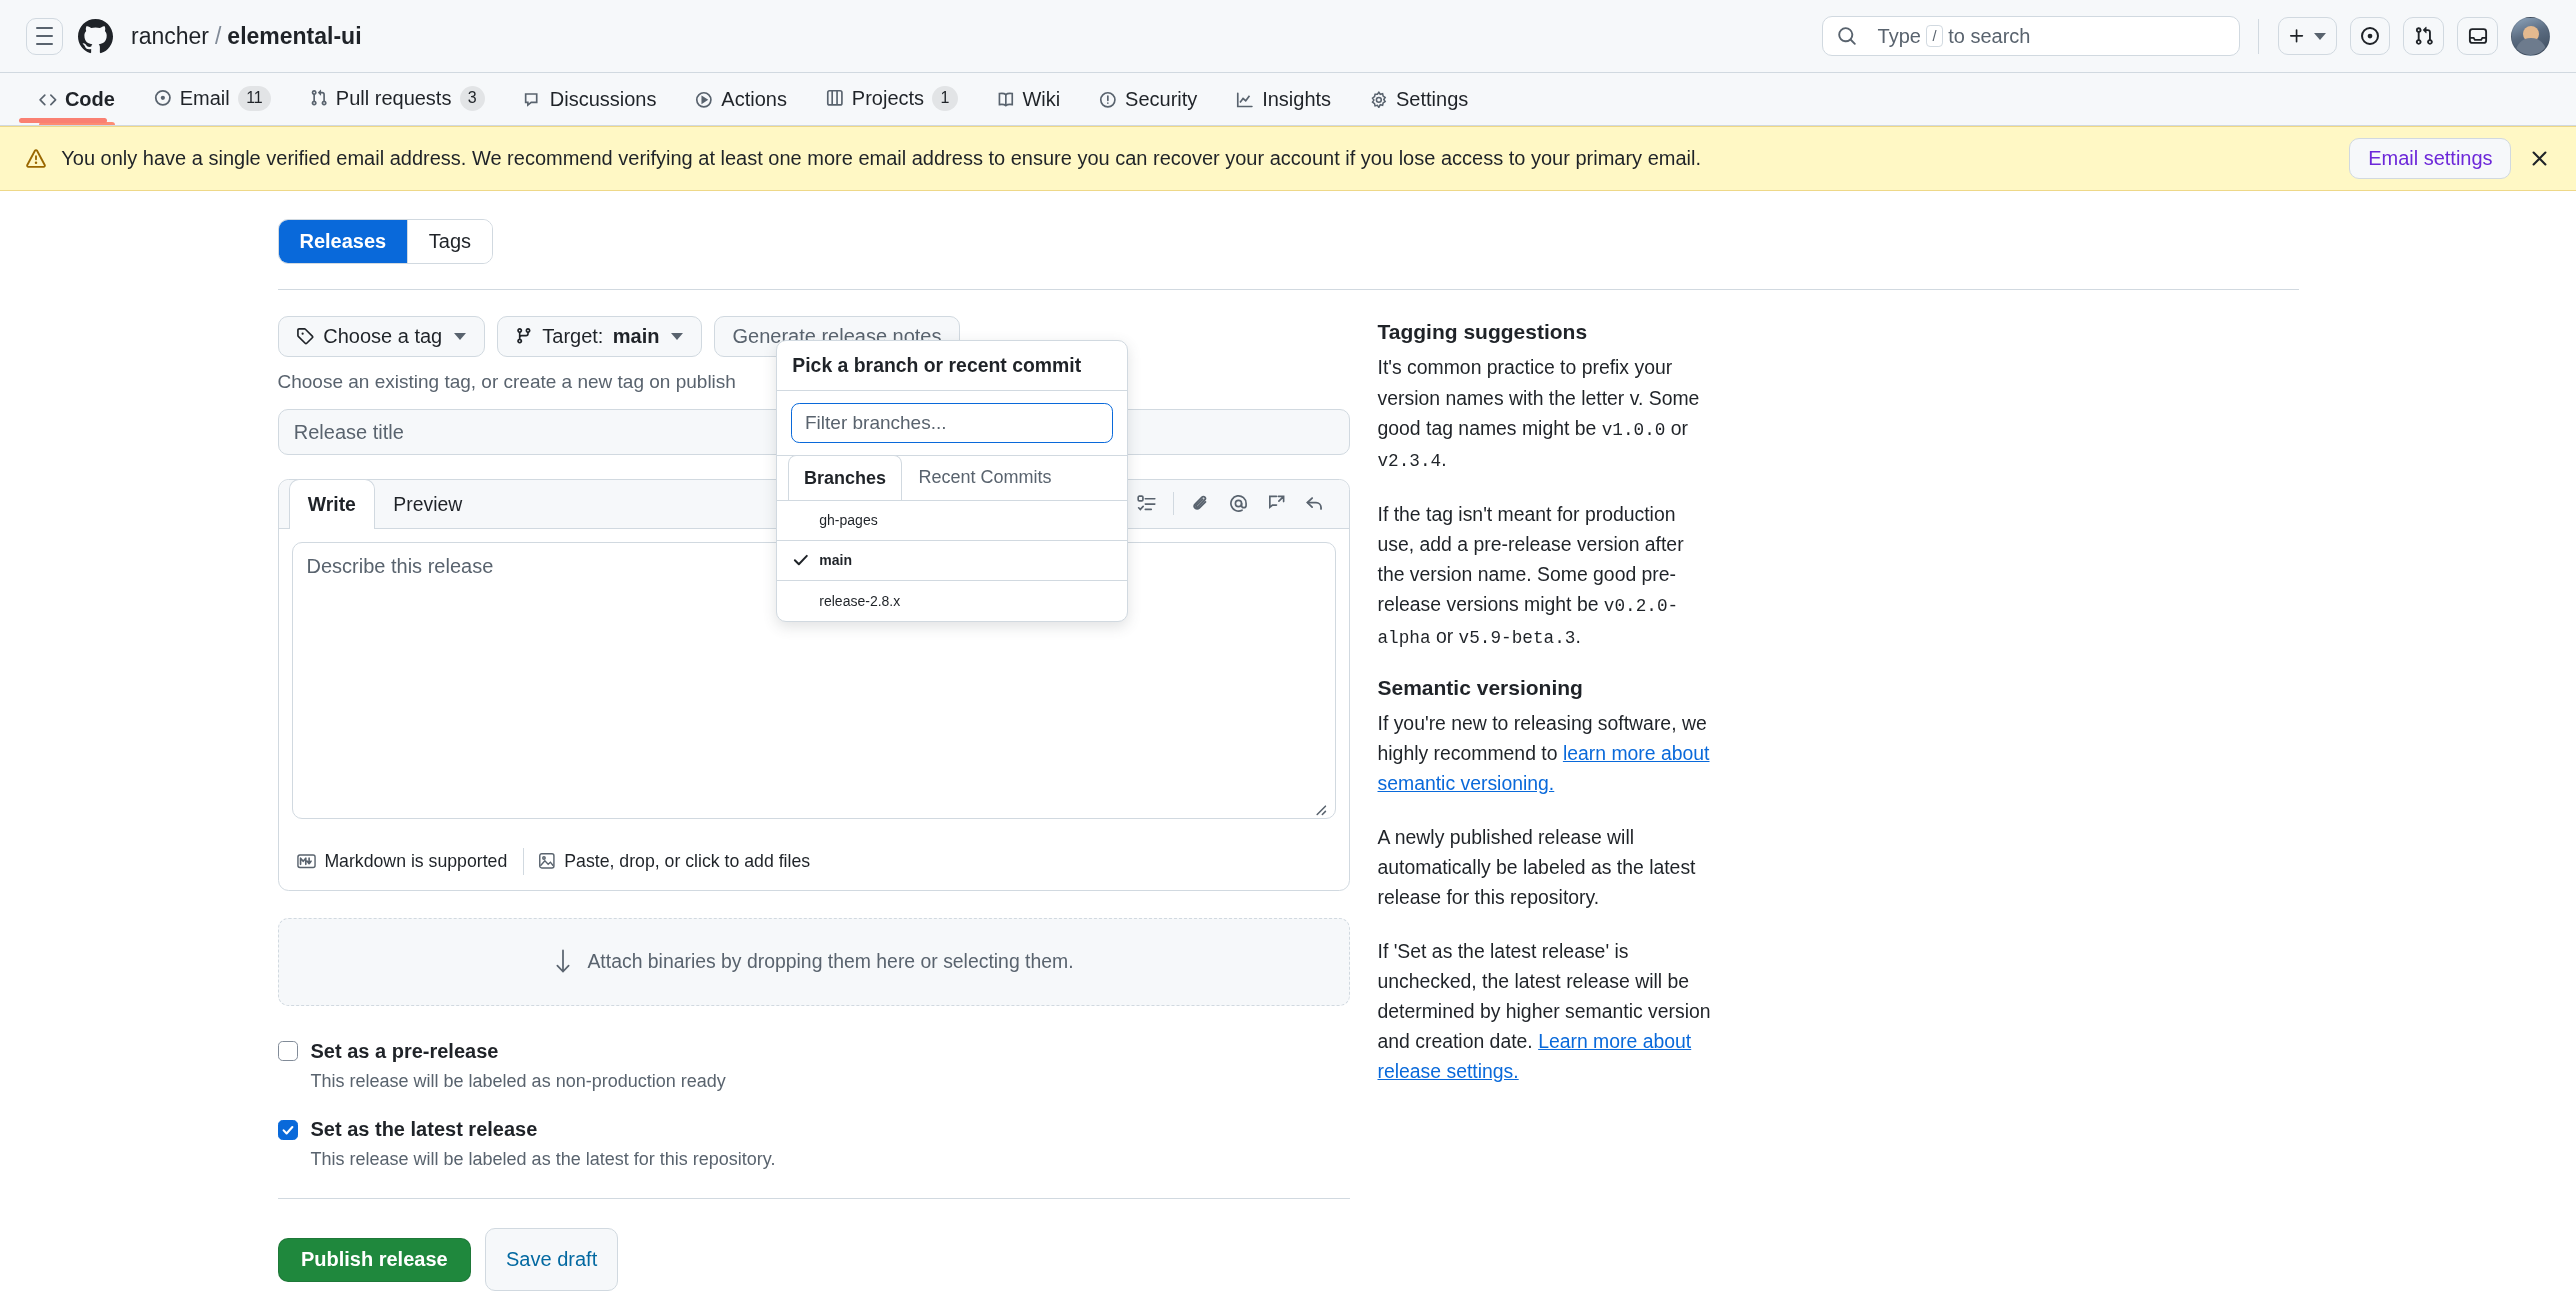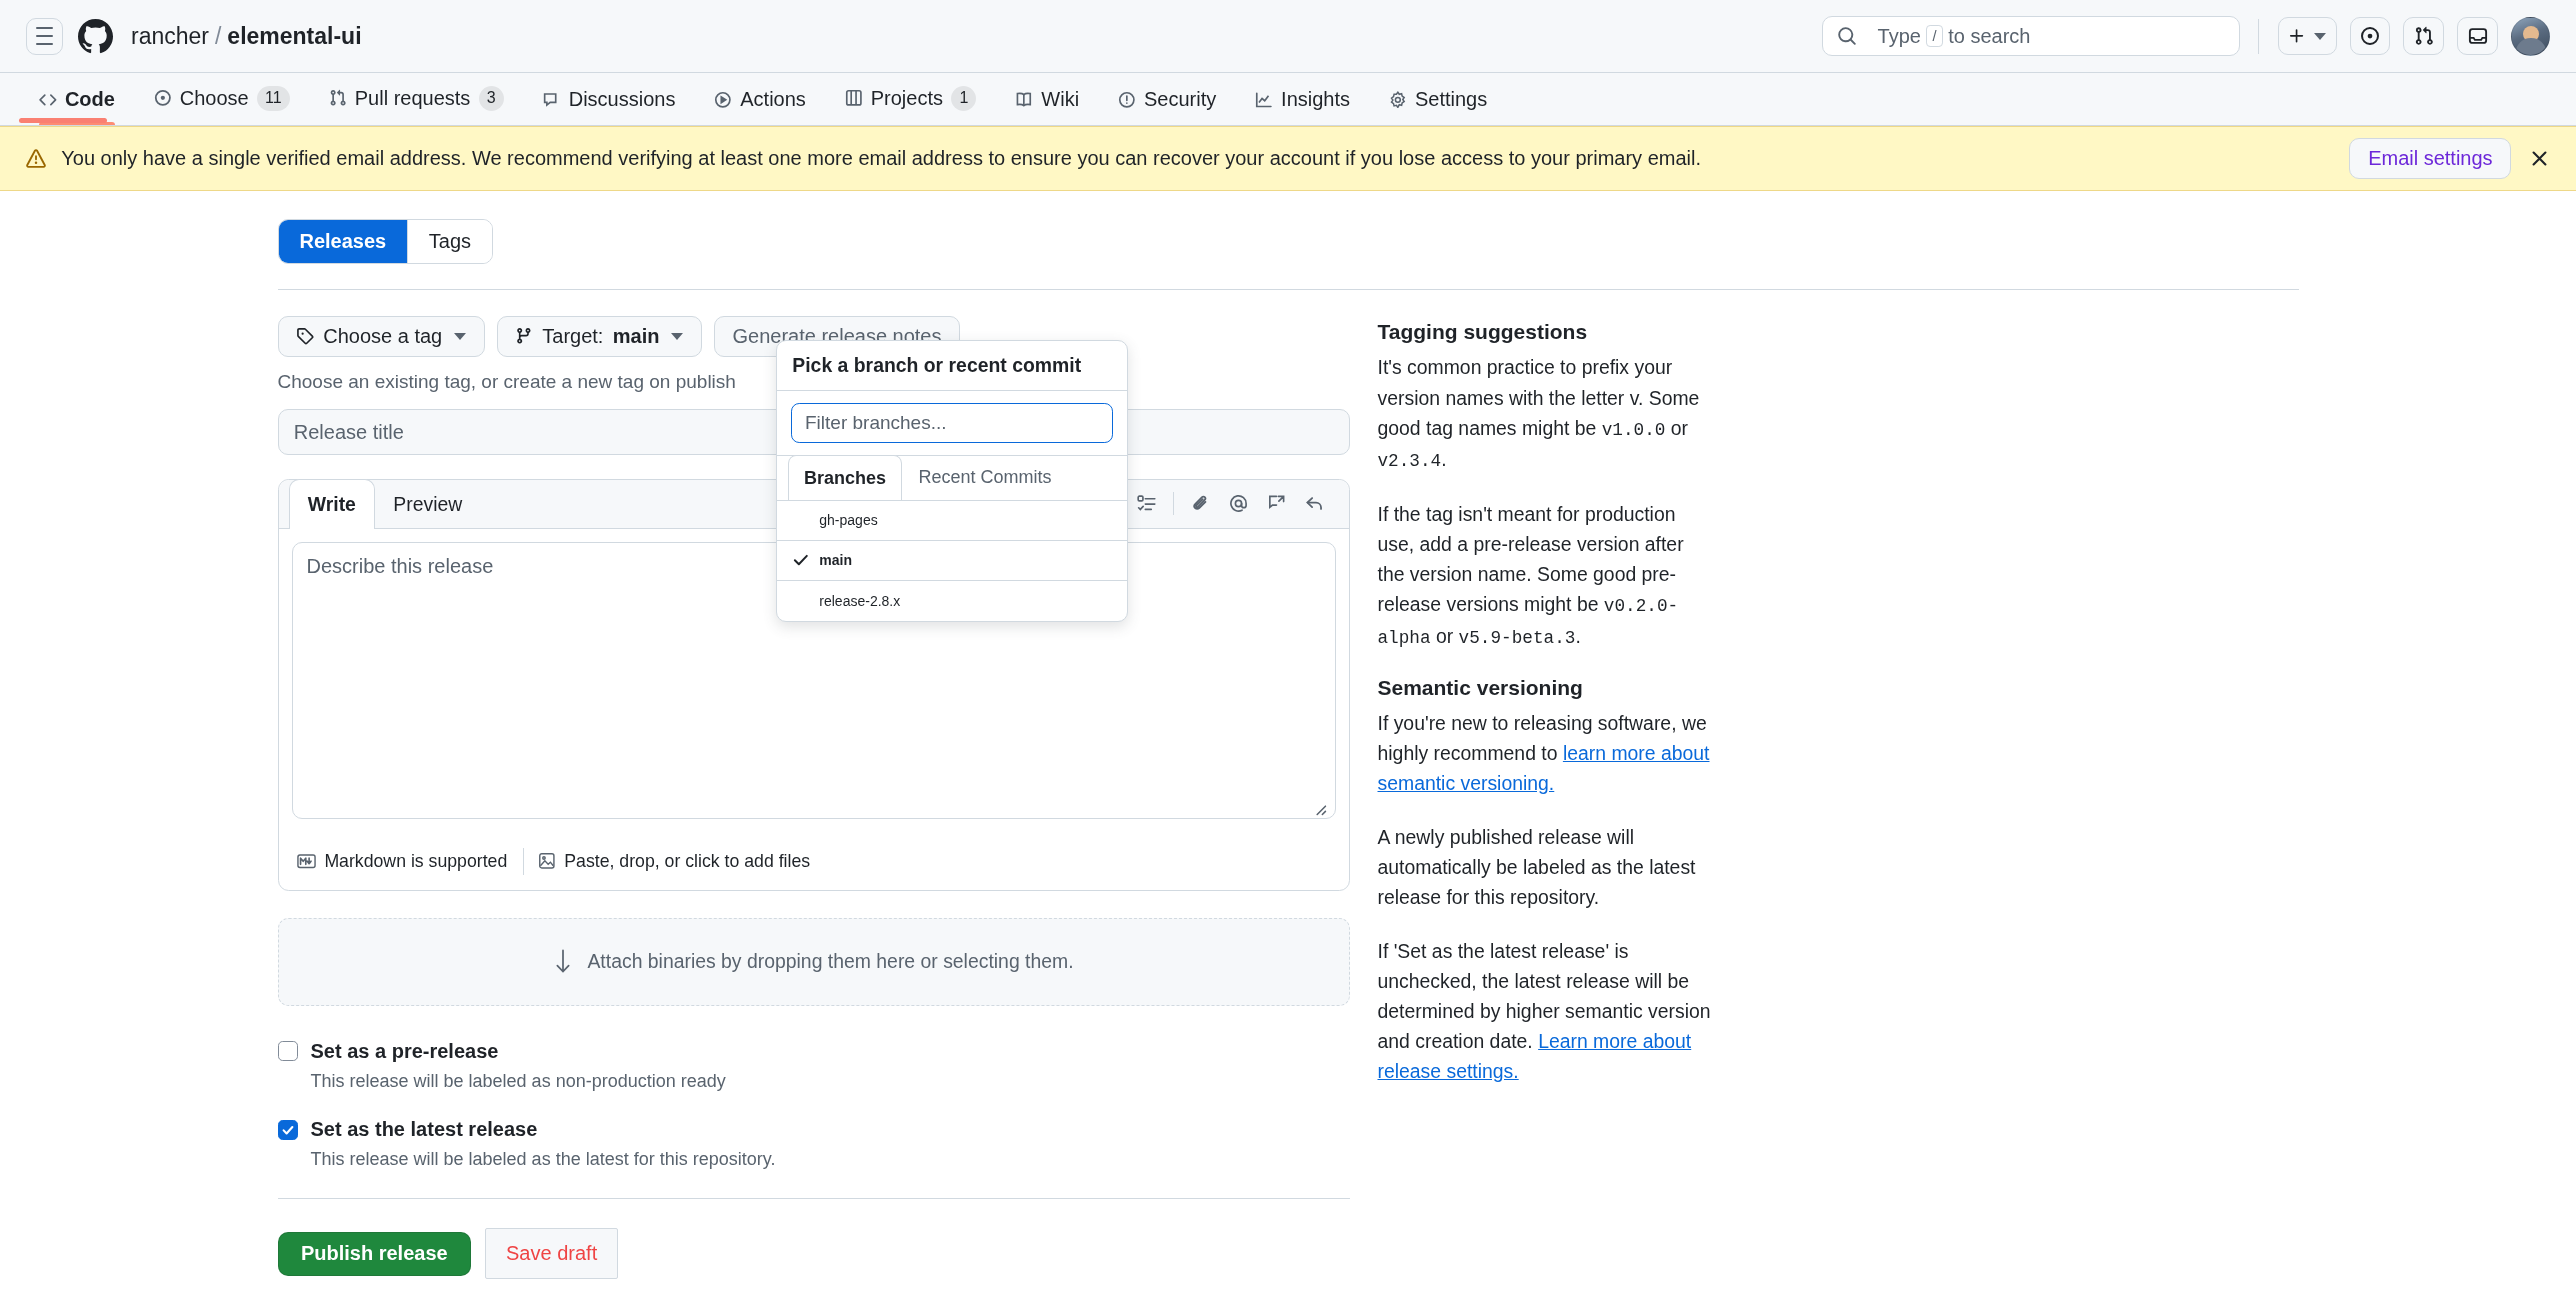--- a/index.html
+++ b/index.html
@@ -259,22 +259,22 @@
   .chk-label { font-size: 20px; font-weight: 600; color:#1f2328; cursor:pointer; }
   .chk-desc { font-size: 18px; color:#59636e; margin: 8.2px 0 0 33px; }
   .check-hr { height:0.6px; background:#d1d9e0; margin: 28px 0 0 0; }
 
   .actions { margin-top: 29.4px; display:flex; gap: 14px; align-items:center; }
   .btn-green {
     background:#1f883d; color:#ffffff; border:0.6px solid rgba(31,35,40,0.15);
     border-radius: 10px; padding: 9.4px 22.4px; font-size: 20px; font-weight:600; cursor:pointer;
   }
   .btn-plain {
-    background:#f6f8fa; color:#ef4444; border:0.6px solid #d1d9e0;
-    border-radius: 2px; padding: 13px 20px; font-size: 20px; font-weight:500; cursor:pointer;
+    background:#f6f8fa; color:#0369a1; border:0.6px solid #d1d9e0;
+    border-radius: 10px; padding: 19px 20px; font-size: 20px; font-weight:500; cursor:pointer;
   }
 
   
   .side-h { font-size: 21px; font-weight:700; color:#1f2328; margin: 0 0 8.2px 0; }
   .side-p { font-size: 19.4px; line-height: 1.55; color:#1f2328; margin: 0 0 23.6px 0; }
   code.mono { font-family: "Liberation Mono", monospace; font-size: 17.7px; }
   .lnk { color:#0969da; text-decoration: underline; cursor:pointer; }
   .side-block { margin-bottom: 5.9px; }
 
   
@@ -391,21 +391,21 @@
     <svg width="17.7" height="17.7" viewBox="0 0 16 16" fill="#59636e">
         <path d="m11.28 3.22 4.25 4.25a.75.75 0 0 1 0 1.06l-4.25 4.25a.749.749 0 1 1-1.06-1.06L13.94 8l-3.72-3.72a.749.749 0 1 1 1.06-1.06Zm-6.56 0a.751.751 0 0 1 1.042.018.751.751 0 0 1 .018 1.042L2.06 8l3.72 3.72a.749.749 0 1 1-1.06 1.06L.47 8.53a.75.75 0 0 1 0-1.06Z"></path>
       </svg>
     <span>Code</span>
   </div>
   <div class="repo-tab">
     <svg width="17.7" height="17.7" viewBox="0 0 16 16" fill="none" stroke="#59636e" stroke-width="1.6">
         <circle cx="8" cy="8" r="6.4"></circle>
         <circle cx="8" cy="8" r="1.9" fill="#59636e" stroke="none"></circle>
       </svg>
-    <span>Choose</span>
+    <span>Email</span>
     <span class="counter">11</span>
   </div>
   <div class="repo-tab">
     <svg width="17.7" height="17.7" viewBox="0 0 16 16" fill="#59636e">
         <path d="M1.5 3.25a2.25 2.25 0 1 1 3 2.122v5.256a2.251 2.251 0 1 1-1.5 0V5.372A2.25 2.25 0 0 1 1.5 3.25Zm5.677-.177L9.573.677A.25.25 0 0 1 10 .854V2.5h1A2.5 2.5 0 0 1 13.5 5v5.628a2.251 2.251 0 1 1-1.5 0V5a1 1 0 0 0-1-1h-1v1.646a.25.25 0 0 1-.427.177L7.177 3.427a.25.25 0 0 1 0-.354ZM3.75 2.5a.75.75 0 1 0 0 1.5.75.75 0 0 0 0-1.5Zm0 9.5a.75.75 0 1 0 0 1.5.75.75 0 0 0 0-1.5Zm8.25.75a.75.75 0 1 0 1.5 0 .75.75 0 0 0-1.5 0Z"></path>
       </svg>
     <span>Pull requests</span>
     <span class="counter">3</span>
   </div>
   <div class="repo-tab">

